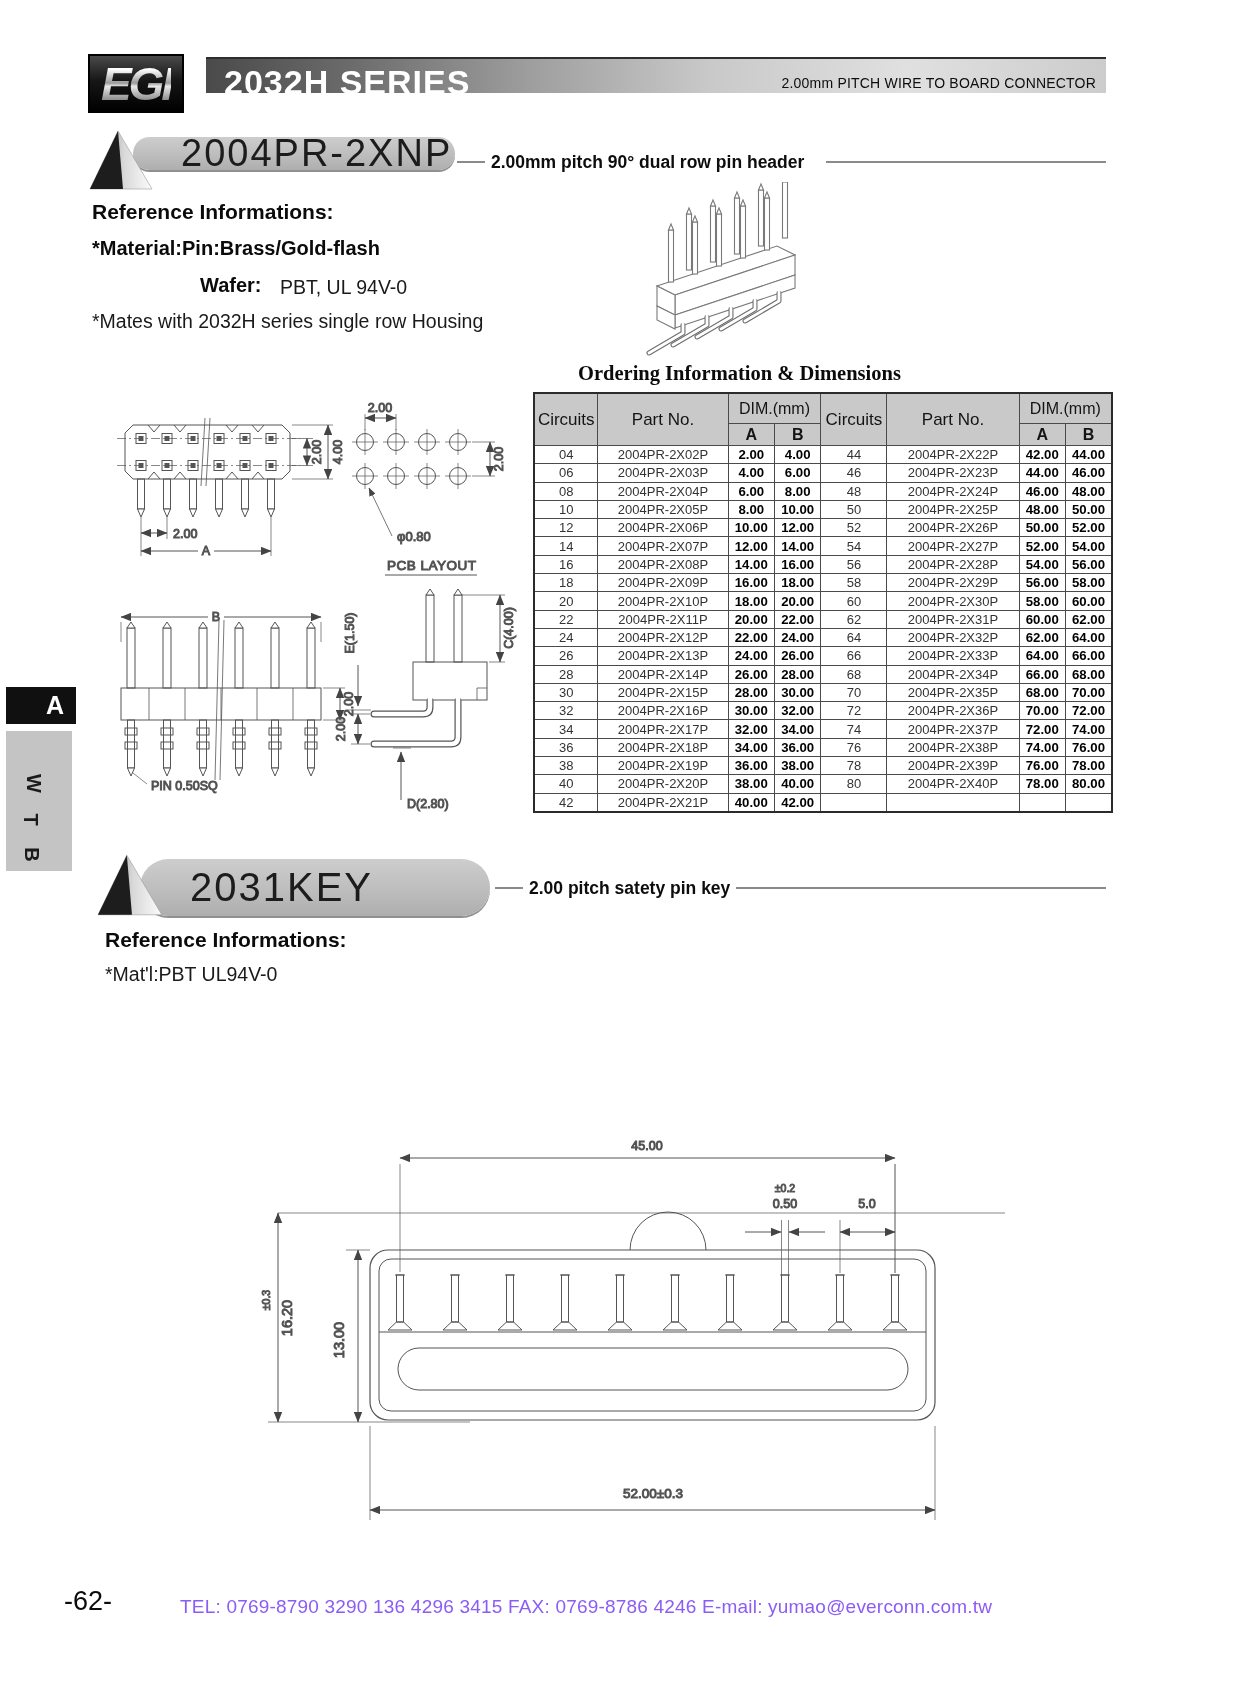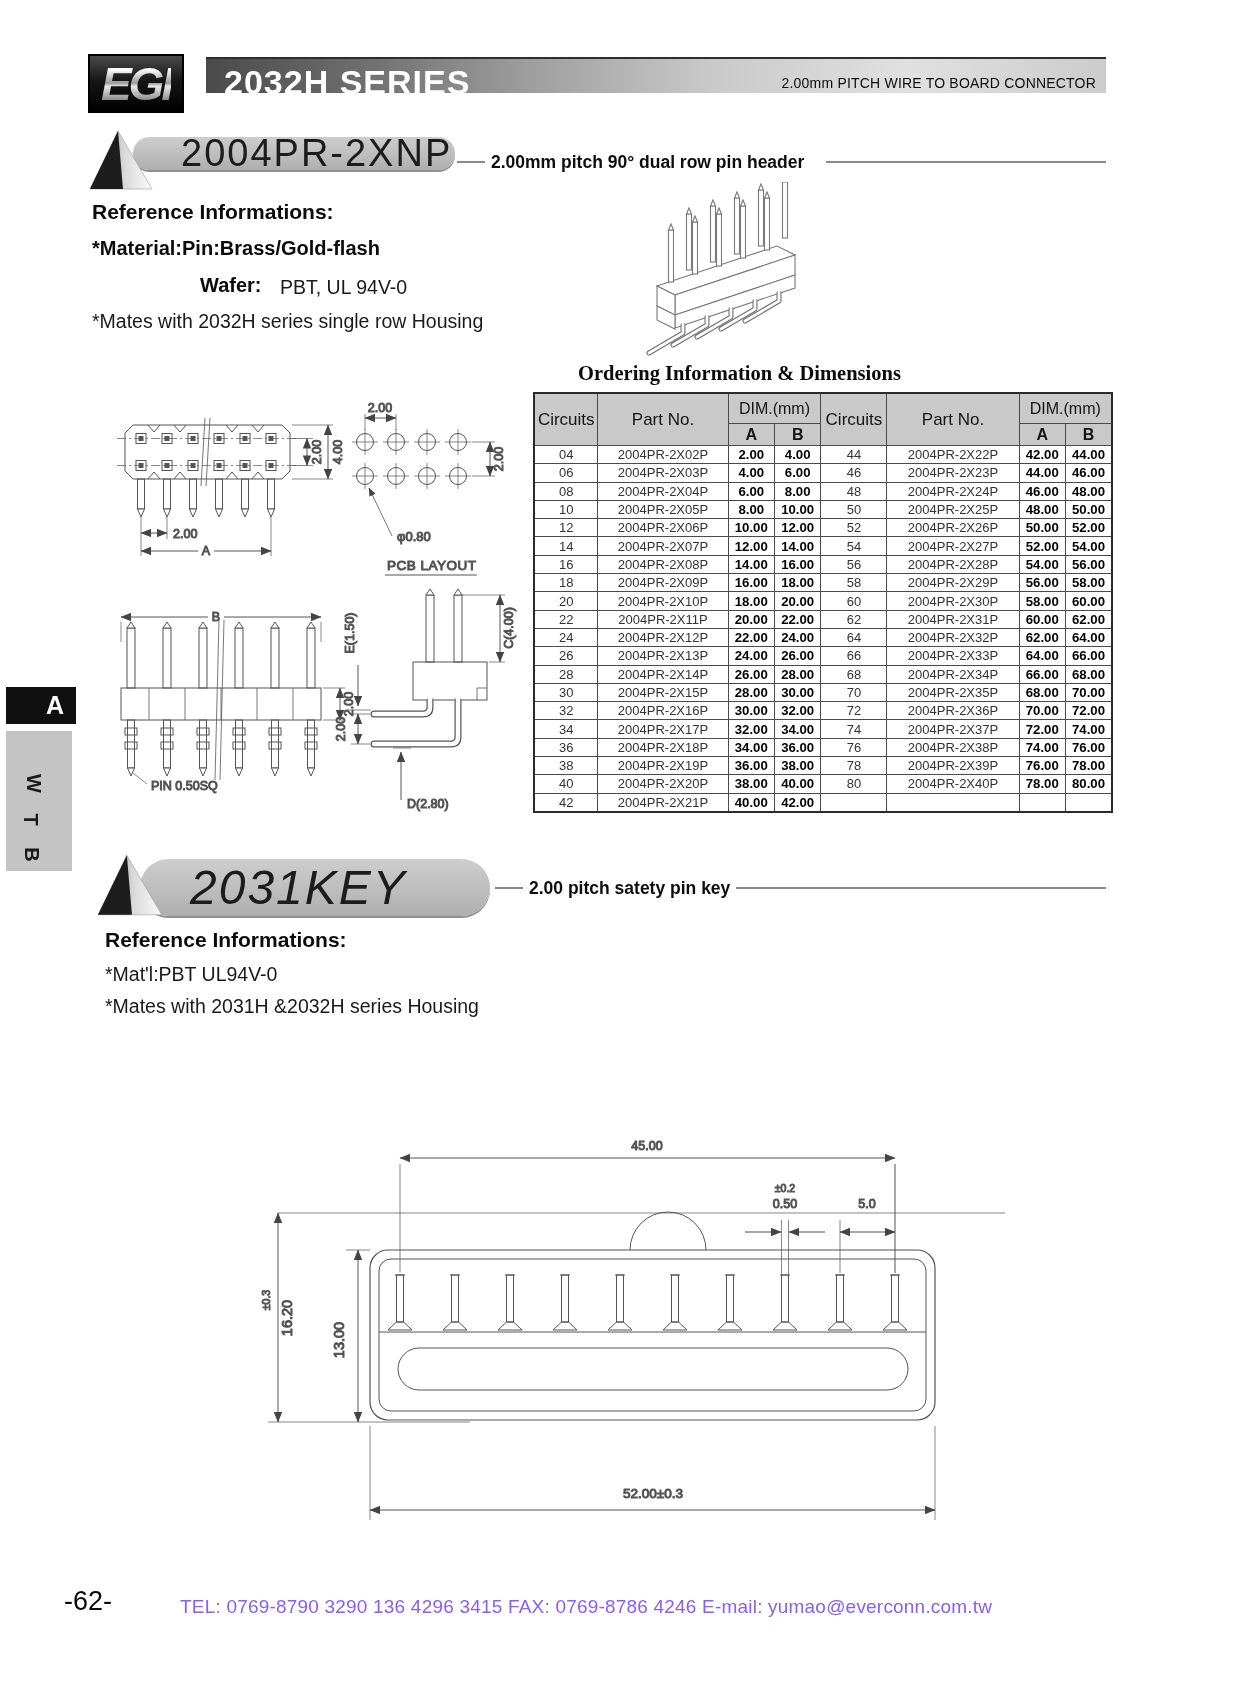--- a/index.html
+++ b/index.html
@@ -20,21 +20,21 @@
   .series-title{position:absolute;left:18px;top:4px;color:#fff;font-size:34px;font-weight:700;letter-spacing:1px;}
   .series-tagline{position:absolute;right:10px;top:16px;color:#0d0d0d;font-size:14px;font-weight:500;letter-spacing:.2px;}
 
   
   .capsule{background:linear-gradient(180deg,#cdcdcd 0%,#bdbdbd 55%,#aeaeae 100%);
     border-radius:29px;box-shadow:0 2px 0 #909090;display:flex;align-items:center;}
   .capsule .cap-text{color:#1c1c1c;letter-spacing:2px;font-weight:500;}
   .cap1{left:133px;top:137px;width:322px;height:33px;}
   .cap1 .cap-text{padding-left:48px;font-size:38px;}
   .cap2{left:140px;top:859px;width:350px;height:57px;}
-  .cap2 .cap-text{padding-left:50px;font-size:48px;font-style:italic;}
+  .cap2 .cap-text{padding-left:50px;font-size:40px;}
   .hline{background:#8a8a8a;height:2px;}
   .subtitle{font-size:17.5px;font-weight:600;color:#0d0d0d;}
 
   
   .ref-title{font-size:21px;font-weight:700;color:#0b0b0b;}
   .ref-bold{font-size:20px;font-weight:700;color:#0b0b0b;}
   .ref-line{font-size:19.5px;font-weight:400;color:#1a1a1a;}
 
   
   .tbl-title{left:533px;top:362px;font-family:"Liberation Serif", serif;font-weight:700;font-size:20.5px;color:#0b0b0b;margin-left:45px;}
@@ -603,21 +603,20 @@
   <svg class="abs" style="left:96px;top:852px;" width="74" height="66" viewBox="0 0 72 64">
     <polygon points="2,61 30,3 64,61" fill="url(#triG)" stroke="#9a9a9a" stroke-width="0.6"></polygon>
     <polygon points="2,61 30,3 35,61" fill="#1d1d1d"></polygon>
   </svg>
   <div class="abs hline" style="left:495px;top:887px;width:28px;"></div>
   <div class="abs subtitle" style="left:529px;top:878px;">2.00 pitch satety pin key</div>
   <div class="abs hline" style="left:736px;top:887px;width:370px;"></div>
 
   <div class="abs ref-title" style="left:105px;top:928px;">Reference Informations:</div>
   <div class="abs ref-line" style="left:105px;top:963px;">*Mat'l:PBT UL94V-0</div>
-  <div class="abs ref-line" style="left:105px;top:995px;">*Mates with 2031H &amp;2032H series Housing</div>
 
   <svg class="abs" style="left:240px;top:1100px;" width="780" height="440" viewBox="0 0 780 440" stroke="#555" stroke-width="1" fill="none">
     <defs>
       <marker id="arrB" viewBox="0 0 10 8" refX="9.5" refY="4" markerWidth="11" markerHeight="8.5" orient="auto-start-reverse">
         <path d="M0,0 L10,4 L0,8 z" fill="#444" stroke="none"></path>
       </marker>
     </defs>
 
     <text class="dim" x="407" y="50" text-anchor="middle" font-size="14.5">45.00</text>
     <line x1="160" y1="58" x2="655" y2="58" marker-start="url(#arrB)" marker-end="url(#arrB)"></line>

